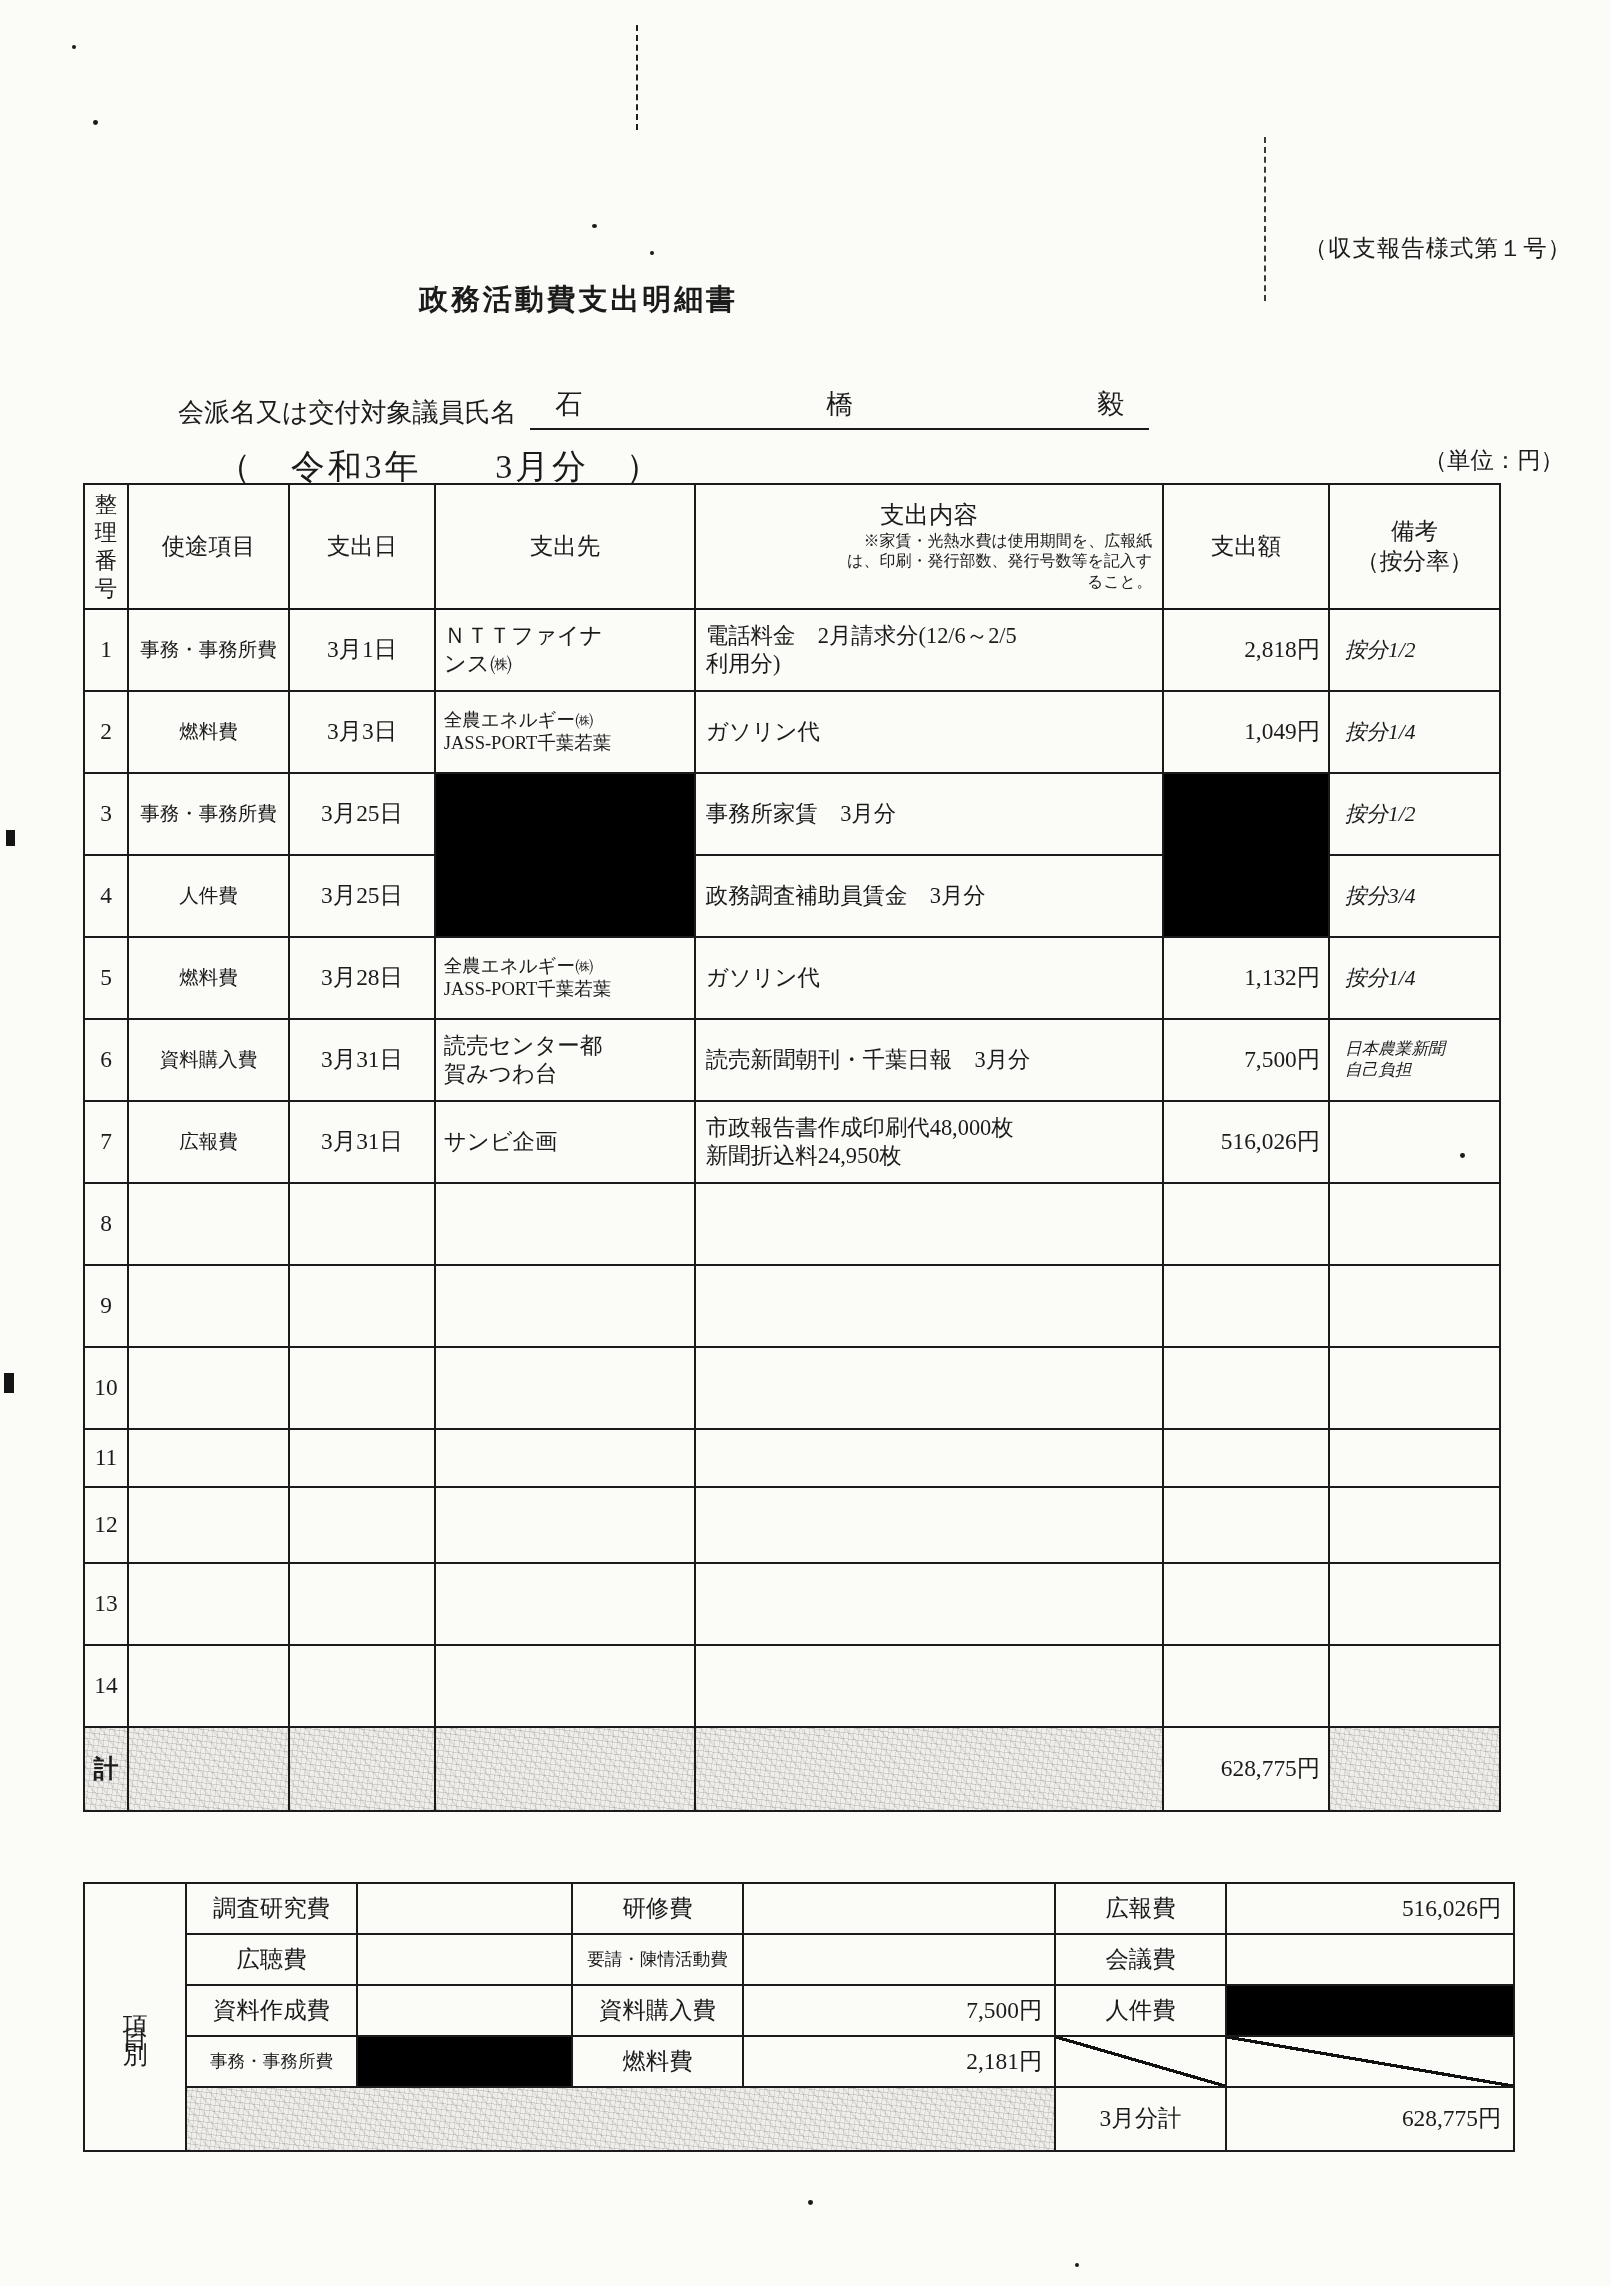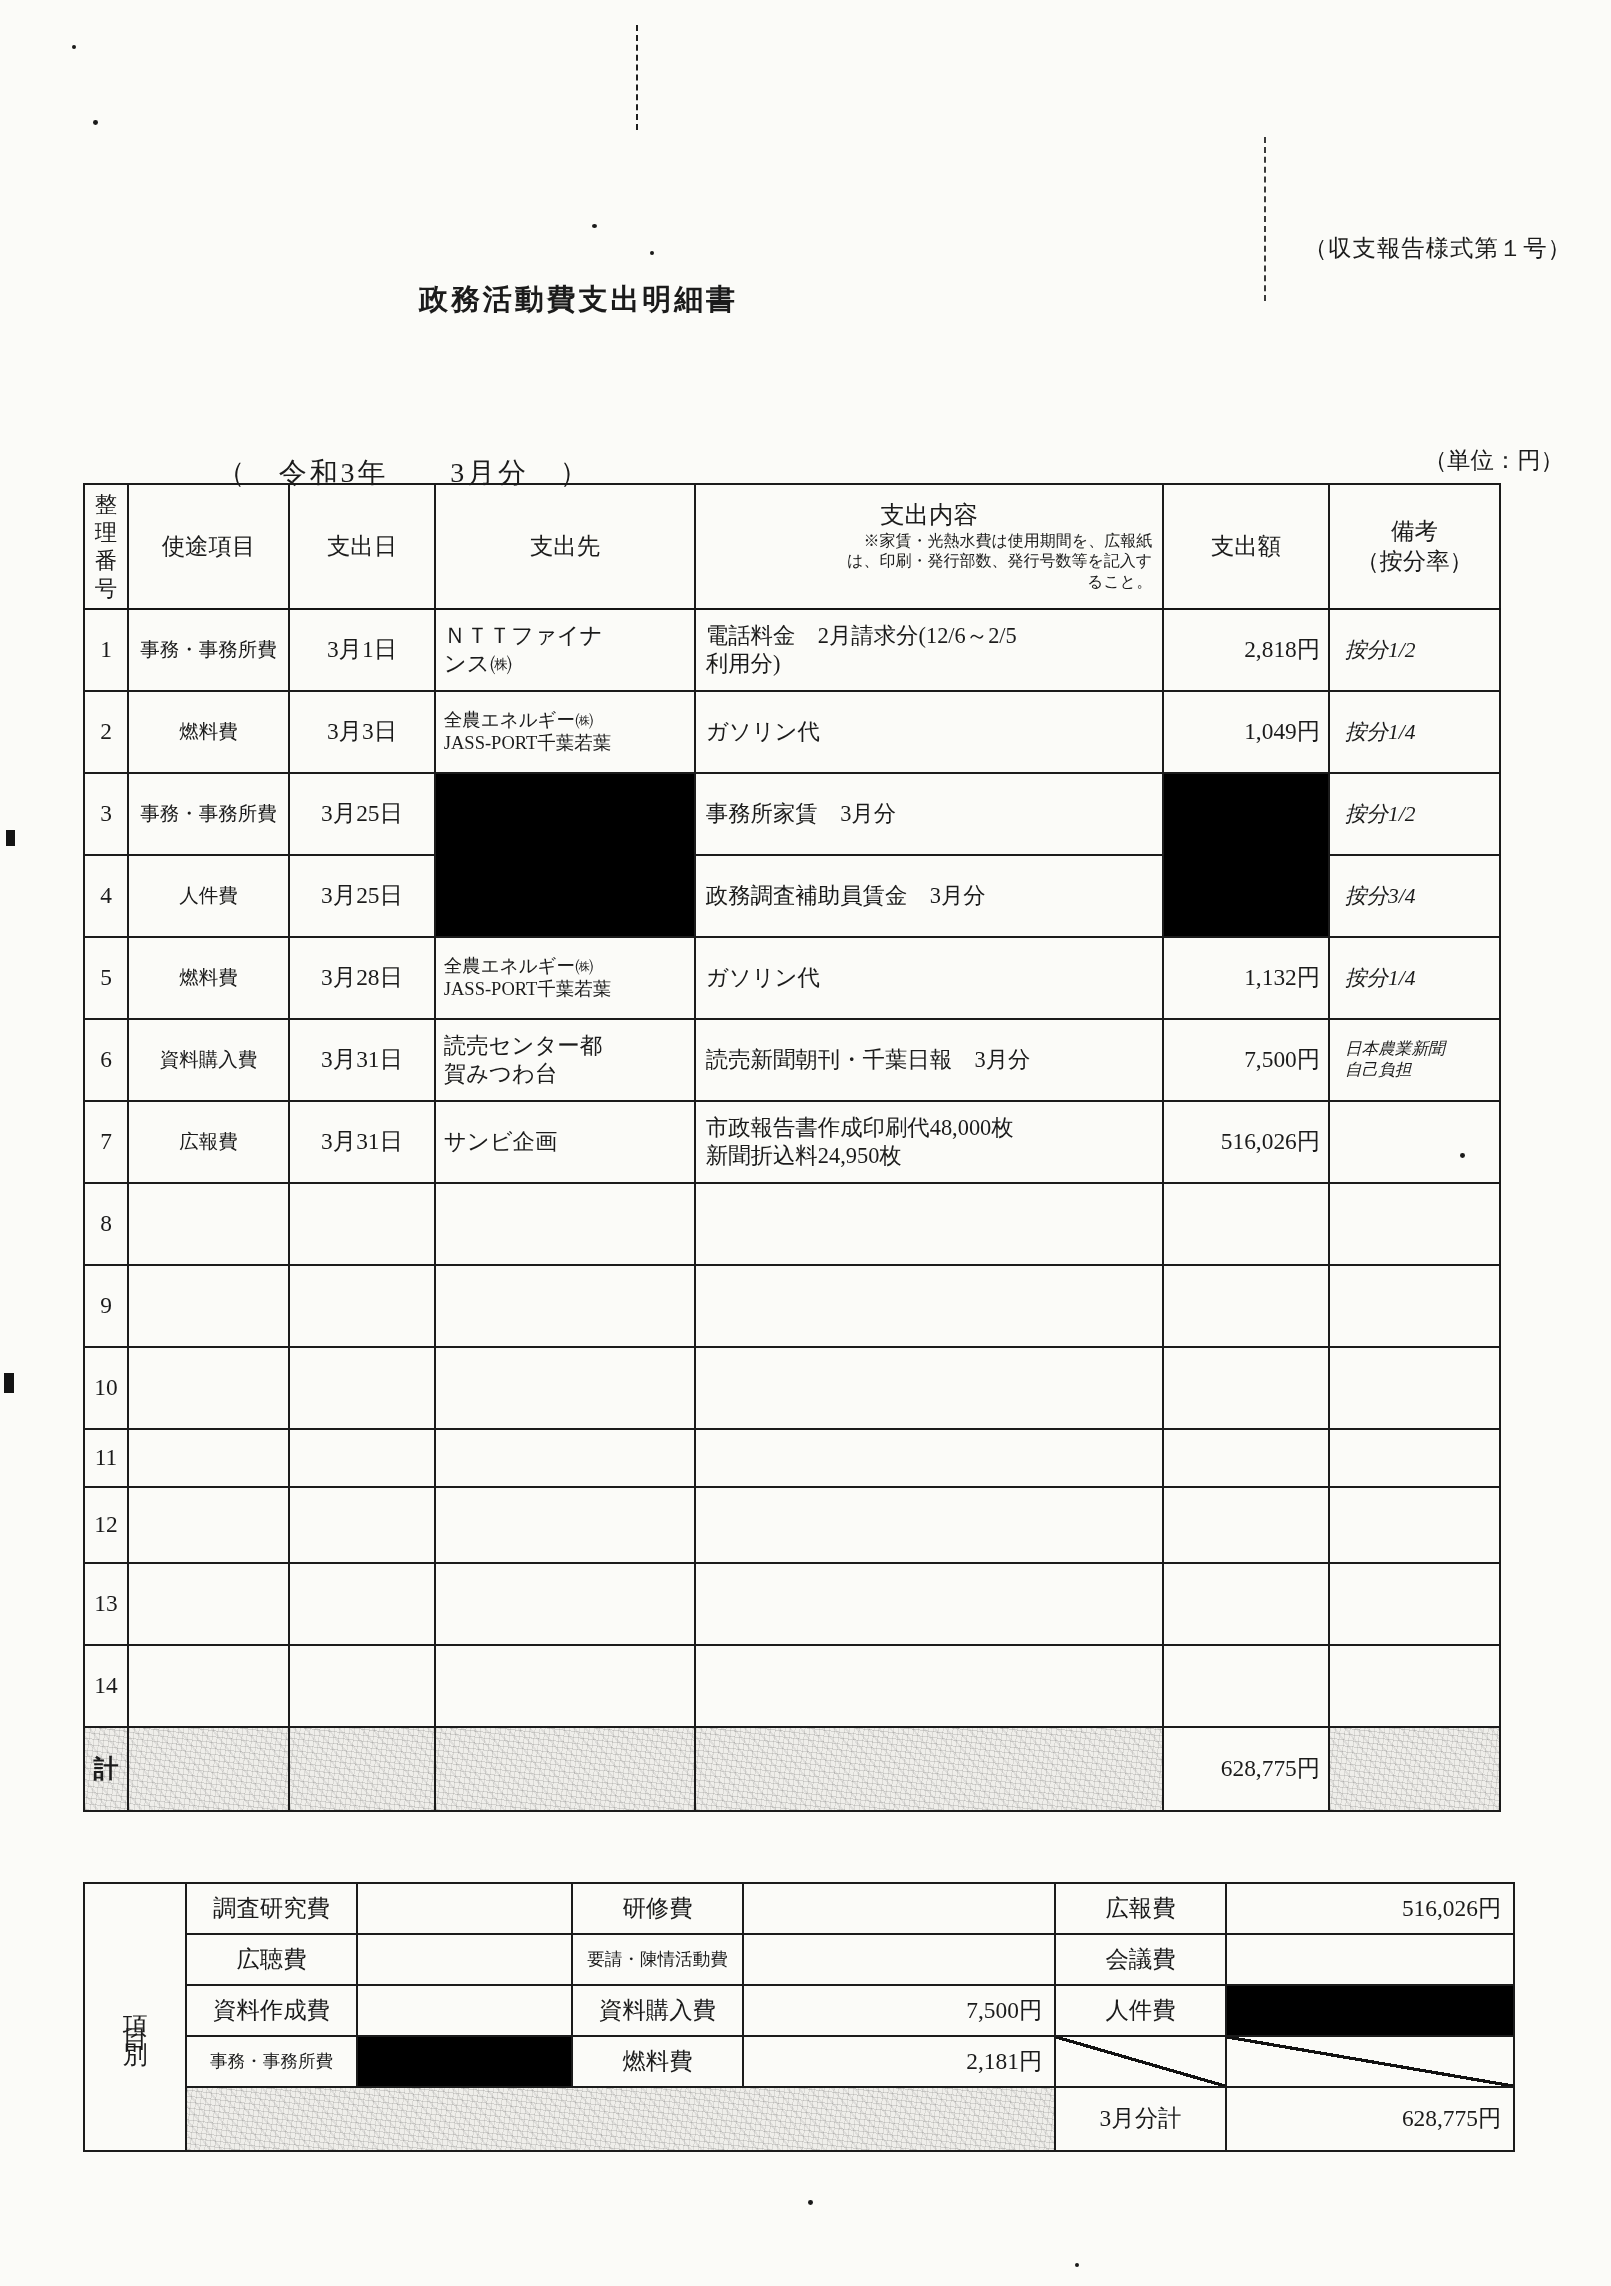--- a/index.html
+++ b/index.html
@@ -7,21 +7,21 @@
     position:relative; width:1611px; height:2287px; background:#fbfbf8;
     font-family:"Liberation Serif","DejaVu Serif",serif; color:#1b1b1b;
     overflow:hidden; margin:0 auto;
   }
   .abs{position:absolute;}
   .form-label{right:39px; top:232px; font-size:23.4px; letter-spacing:1px;}
   .doc-title{left:419px; top:280px; font-size:29px; letter-spacing:2.9px; font-weight:600;}
   .name-row{left:178px; top:386px; display:flex; align-items:flex-end; font-size:26px;}
   .name-underline{display:flex; justify-content:space-between; width:569px; margin-left:13.7px;
     border-bottom:2.9px solid #1b1b1b; padding:0 25px 5.9px 25px; font-size:27px;}
-  .period{left:217px; top:454px; font-size:28px; letter-spacing:2.9px;}
+  .period{left:217px; top:444px; font-size:34px; letter-spacing:2.9px;}
   .unit-label{right:47px; top:444px; font-size:23.4px;}
 
   table{border-collapse:collapse; table-layout:fixed; background:transparent;}
   .main-table{left:83px; top:483px;}
   .main-table table{width:1416px; border:2.9px solid #151515;}
   .sum-table{left:83px; top:1882px;}
   .sum-table table{width:1429px; border:2.9px solid #151515;}
   td{border:2px solid #1b1b1b; padding:2px 5.9px; overflow:hidden; vertical-align:middle;
      text-align:center; font-size:23.4px; line-height:1.25;}
   .main-table thead td{border-bottom:2.9px solid #151515;}
@@ -70,20 +70,28 @@
   <div class="abs dot" style="left:650px; top:251px; width:3.9px; height:3.9px;"></div>
   <div class="abs bar" style="left:5.9px; top:830px; width:8.8px; height:15.6px;"></div>
   <div class="abs bar" style="left:3.9px; top:1373px; width:9.8px; height:19.5px;"></div>
   <div class="abs dot" style="left:1460px; top:1153px; width:4.9px; height:4.9px;"></div>
   <div class="abs dot" style="left:808px; top:2200px; width:4.9px; height:4.9px;"></div>
   <div class="abs dot" style="left:1075px; top:2263px; width:3.9px; height:3.9px;"></div>
 
   <div class="abs form-label">（収支報告様式第１号）</div>
   <div class="abs doc-title">政務活動費支出明細書</div>
 
+  <div class="abs name-row">
+    <span>会派名又は交付対象議員氏名</span>
+    <span class="name-underline">
+      <span>石</span>
+      <span>橋</span>
+      <span>毅</span>
+    </span>
+  </div>
   <div class="abs period">（　令和3年　　3月分　）</div>
   <div class="abs unit-label">（単位：円）</div>
 
   <div class="abs main-table">
     <table>
       <colgroup>
         <col style="width:44px">
           <col style="width:161px">
           <col style="width:146px">
         <col style="width:260px">

